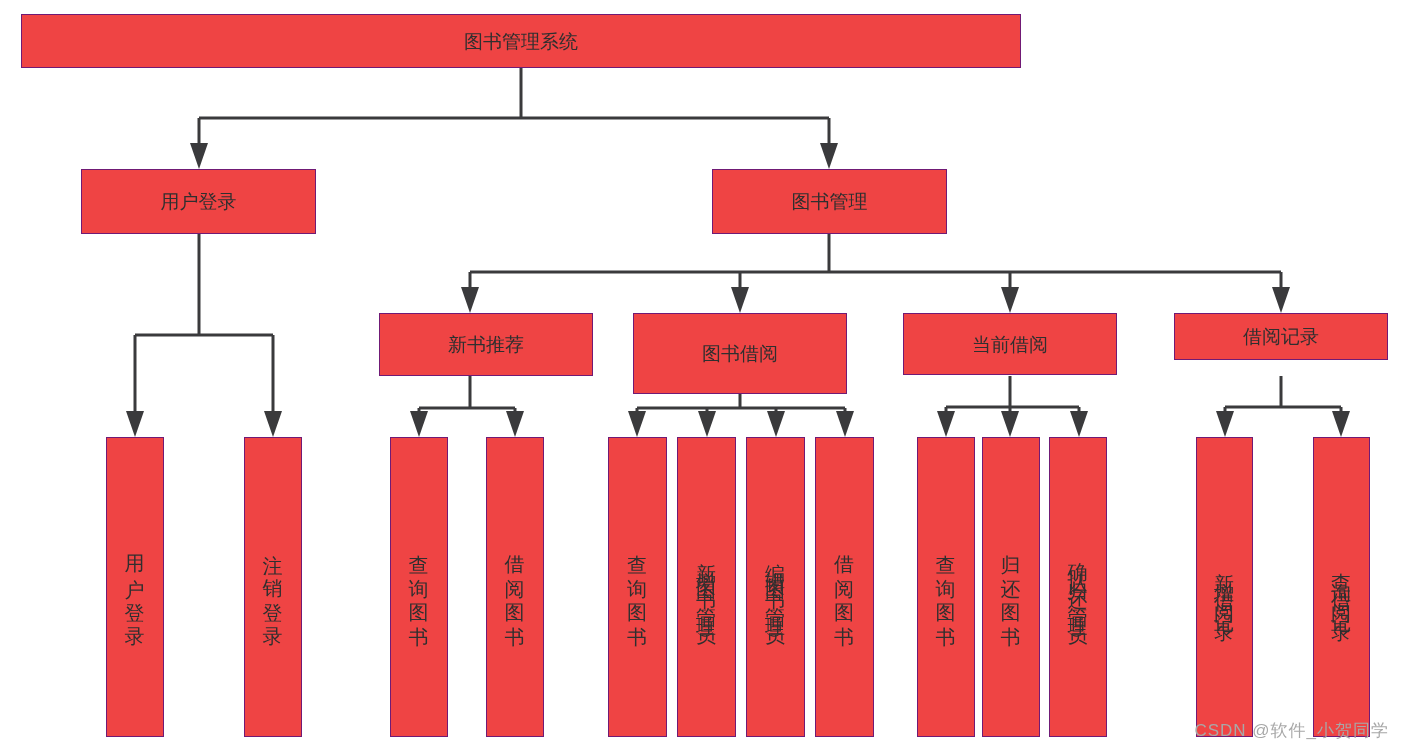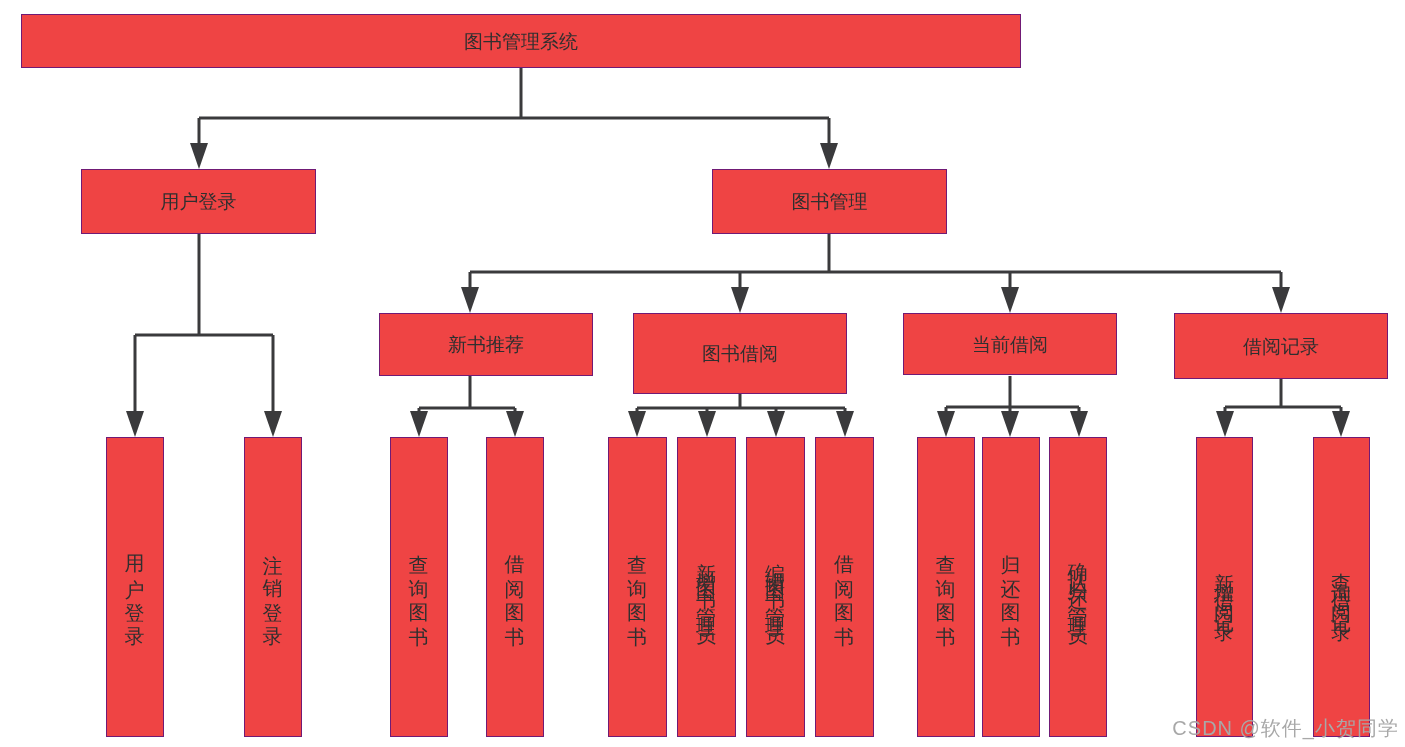--- a/index.html
+++ b/index.html
@@ -39,41 +39,41 @@
   .ls10 { letter-spacing: 10px; }
   .ls9  { letter-spacing: 9px; }
 
   
   .n-root           { left: 21px;  top: 14px;  width: 1000px; height: 54px; }
   .n-user-login     { left: 81px;  top: 169px; width: 235px;  height: 65px; }
   .n-book-mgmt      { left: 712px; top: 169px; width: 235px;  height: 65px; }
   .n-new-book-rec   { left: 363px; top: 313px; width: 214px;  height: 63px; margin-left: 16px; }
   .n-book-borrow    { left: 633px; top: 313px; width: 214px;  height: 81px; }
   .n-current-borrow { left: 903px; top: 313px; width: 214px;  height: 62px; }
-  .n-borrow-record  { left: 1174px;top: 313px; width: 214px;  height: 66px; }
+  .n-borrow-record  { left: 1174px;top: 313px; width: 214px;  height: 47px; }
 
   .n-login      { left: 106px;  top: 437px; width: 58px; height: 300px; }
   .n-logout     { left: 244px;  top: 437px; width: 58px; height: 300px; }
   .n-nb-query   { left: 390px;  top: 437px; width: 58px; height: 300px; }
   .n-nb-borrow  { left: 486px;  top: 437px; width: 58px; height: 300px; }
   .n-bb-query   { left: 608px;  top: 437px; width: 59px; height: 300px; }
   .n-bb-add     { left: 677px;  top: 437px; width: 59px; height: 300px; }
   .n-bb-edit    { left: 746px;  top: 437px; width: 59px; height: 300px; }
   .n-bb-borrow  { left: 815px;  top: 437px; width: 59px; height: 300px; }
   .n-cb-query   { left: 917px;  top: 437px; width: 58px; height: 300px; }
   .n-cb-return  { left: 982px;  top: 437px; width: 58px; height: 300px; }
   .n-cb-confirm { left: 1049px; top: 437px; width: 58px; height: 300px; }
   .n-br-add     { left: 1196px; top: 437px; width: 57px; height: 300px; }
   .n-br-query   { left: 1313px; top: 437px; width: 57px; height: 300px; }
 
   .watermark {
     position: absolute;
-    right: 6px;
+    right: 16px;
     bottom: 5px;
-    font-size: 20px;
+    font-size: 17px;
     color: #a8a8a8;
     letter-spacing: 1px;
     white-space: nowrap;
     margin-left: 48px;
   }
 </style>
 </head>
 <body>
 
 <div id="canvas">

